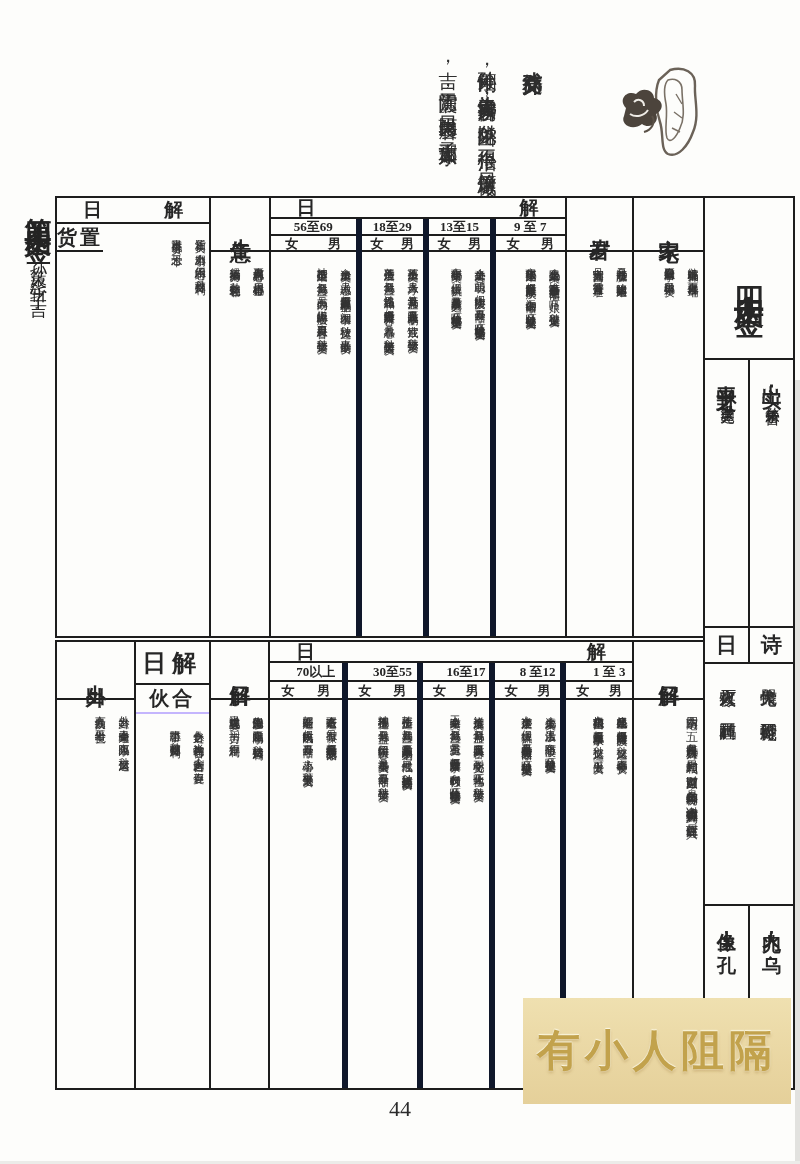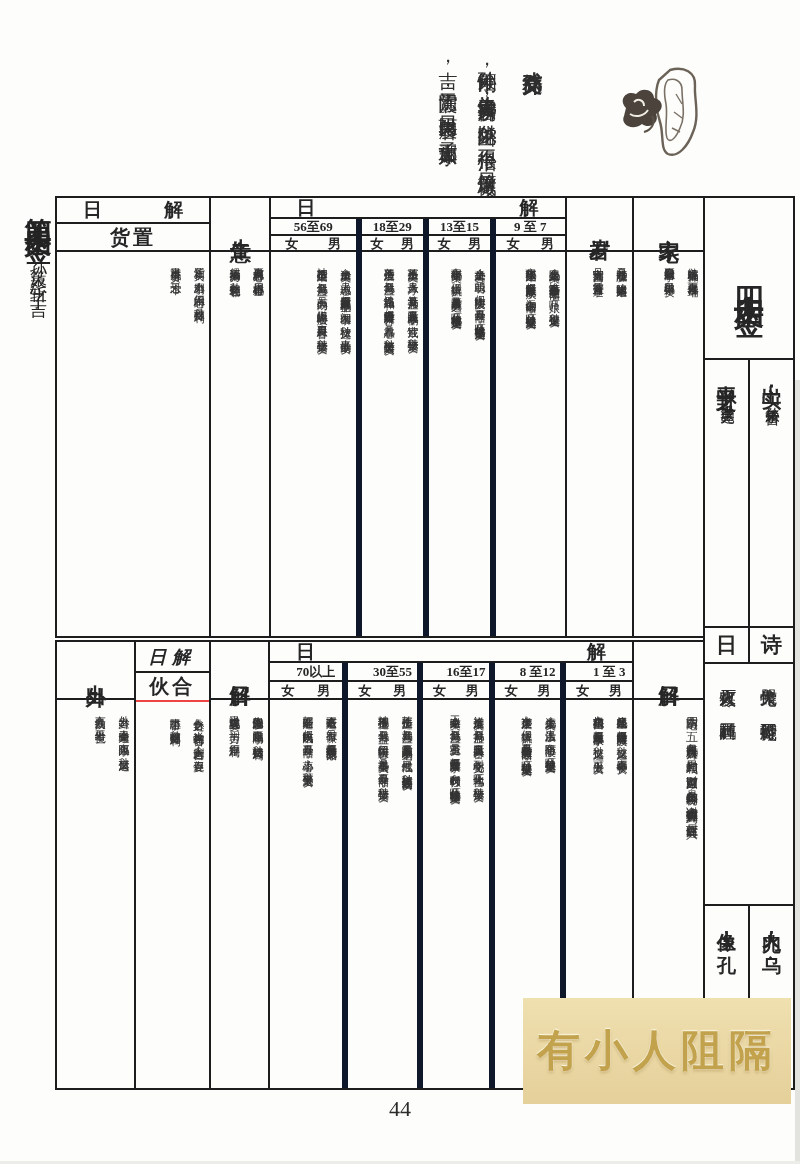--- a/index.html
+++ b/index.html
@@ -54,42 +54,42 @@
   .group-hdr {
     display:flex; justify-content:space-between; align-items:center;
     padding:0 26px; font-size:19px; font-weight:bold;
     border-bottom:2px solid #1d1d1d;
   }
   .band-top .g1 .group-hdr { height:26px; }
   .band-top .g2 .group-hdr { height:21px; }
   .band-bottom .g2 .group-hdr { height:21px; }
 
   .group-cols { flex:1; display:flex; }
-  .subcol { flex:1; display:flex; flex-direction:column; border-left:2px solid #1d1d1d; }
+  .subcol { flex:1; display:flex; flex-direction:row; border-left:2px solid #1d1d1d;font-family:Liberation Mono, monospace; }
   .group-cols > :first-child { border-left:none; }
   .subhdr { height:28px; border-bottom:2px solid #1d1d1d; display:flex; align-items:center; justify-content:center; font-size:20px; font-weight:bold; letter-spacing:3px; }
 
   .agecol { border-left:6px solid #0f172a; }
   .age-range { border-bottom:2px solid #1d1d1d; text-align:center; font-size:13px; font-weight:bold; }
   .band-top .age-range { height:17px; line-height:16px; }
   .band-bottom .age-range { height:19px; line-height:18px;padding-left:20px; }
   .fm-row { border-bottom:2px solid #1d1d1d; display:flex; justify-content:space-around; font-size:13px; font-weight:bold; }
   .band-top .fm-row { height:16px; line-height:15px; }
   .band-bottom .fm-row { height:18px; line-height:17px; }
 
   .cell-v {
     flex:1; writing-mode:vertical-rl; text-orientation:upright;
     font-size:11px; line-height:1.42; letter-spacing:0.5px;
     padding:7px 3px 4px 2px; color:#333; overflow:hidden;
   }
   .cell-v > div + div { margin-block-start:8px; }
   .cell-v.wide { font-size:12px; }
 
-  .two-row-hdr .r1 { height:31px; border-bottom:2px solid #1d1d1d; display:flex; align-items:center; justify-content:center; font-size:18px; font-weight:bold; letter-spacing:6px;font-style:italic; }
-  .two-row-hdr .r2 { height:29px; border-bottom:2px solid #ef4444; display:flex; align-items:center; justify-content:center; font-size:20px; font-weight:bold; letter-spacing:3px; }
+  .two-row-hdr .r1 { height:43px; border-bottom:2px solid #1d1d1d; display:flex; align-items:center; justify-content:center; font-size:24px; font-weight:bold; letter-spacing:6px; }
+  .two-row-hdr .r2 { height:29px; border-bottom:2px solid #c4b5fd; display:flex; align-items:center; justify-content:center; font-size:20px; font-weight:bold; letter-spacing:3px; }
 
   
   .right-block {
     position:absolute; left:703px; top:196px; width:92px; height:894px;
     border:2px solid #1d1d1d; background:#fdfdfb; display:flex; flex-direction:column;
   }
   .rb-title { height:162px; border-bottom:2px solid #1d1d1d; display:flex; align-items:center; justify-content:center; }
   .rb-title .vtext { font-size:30px; font-weight:bold; letter-spacing:7px; line-height:1; }
   .rb-sign { height:268px; border-bottom:2px solid #1d1d1d; display:flex; }
   .half { flex:1; display:flex; justify-content:center; padding-top:10px; overflow:hidden; }

